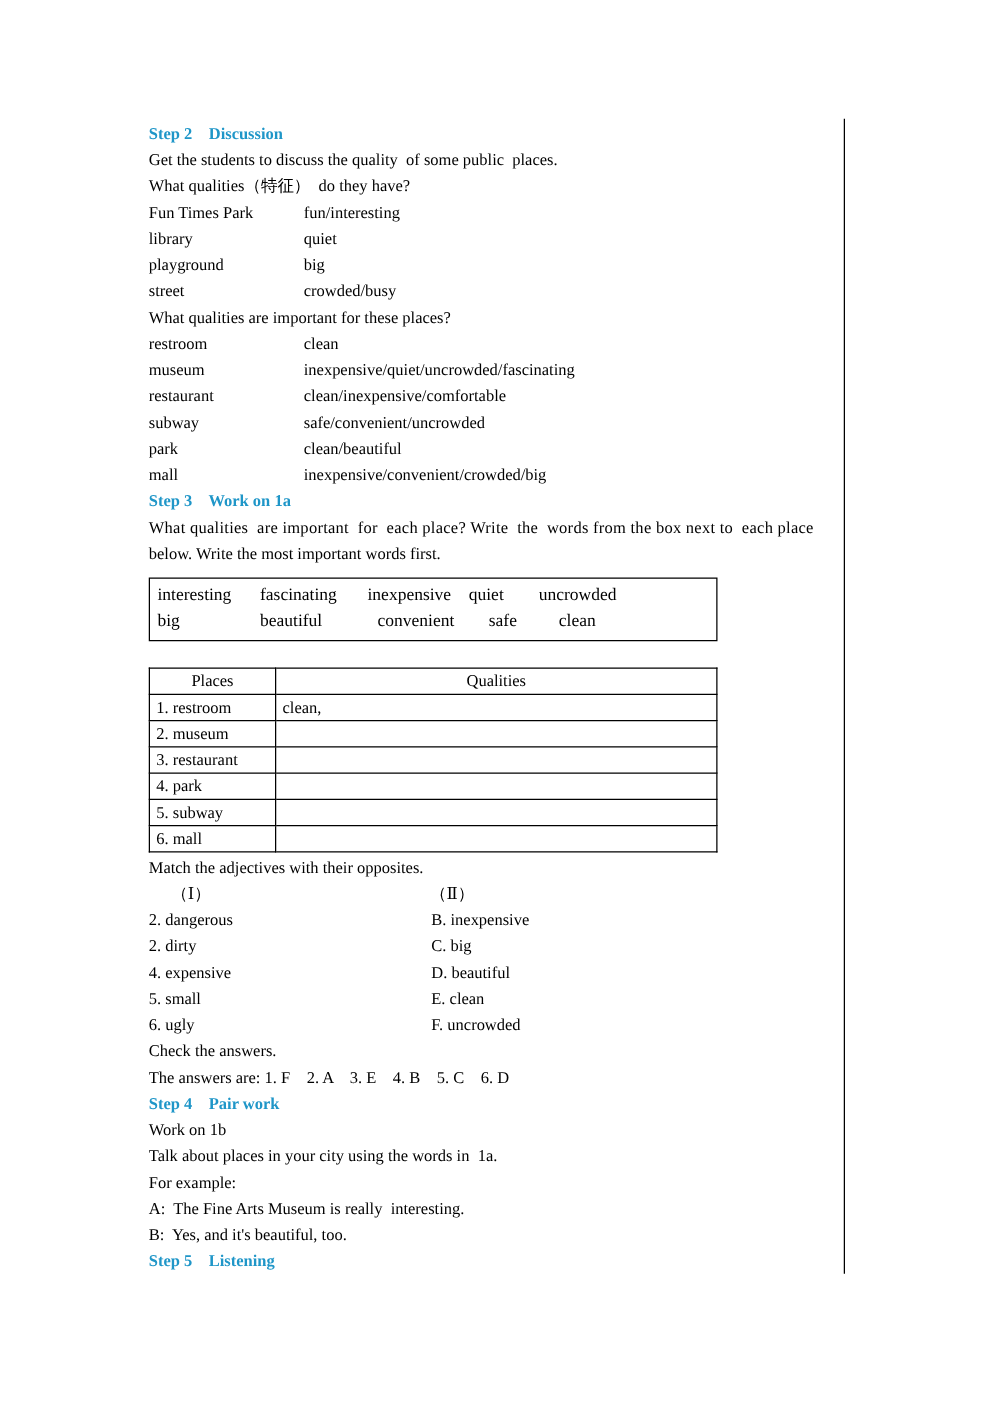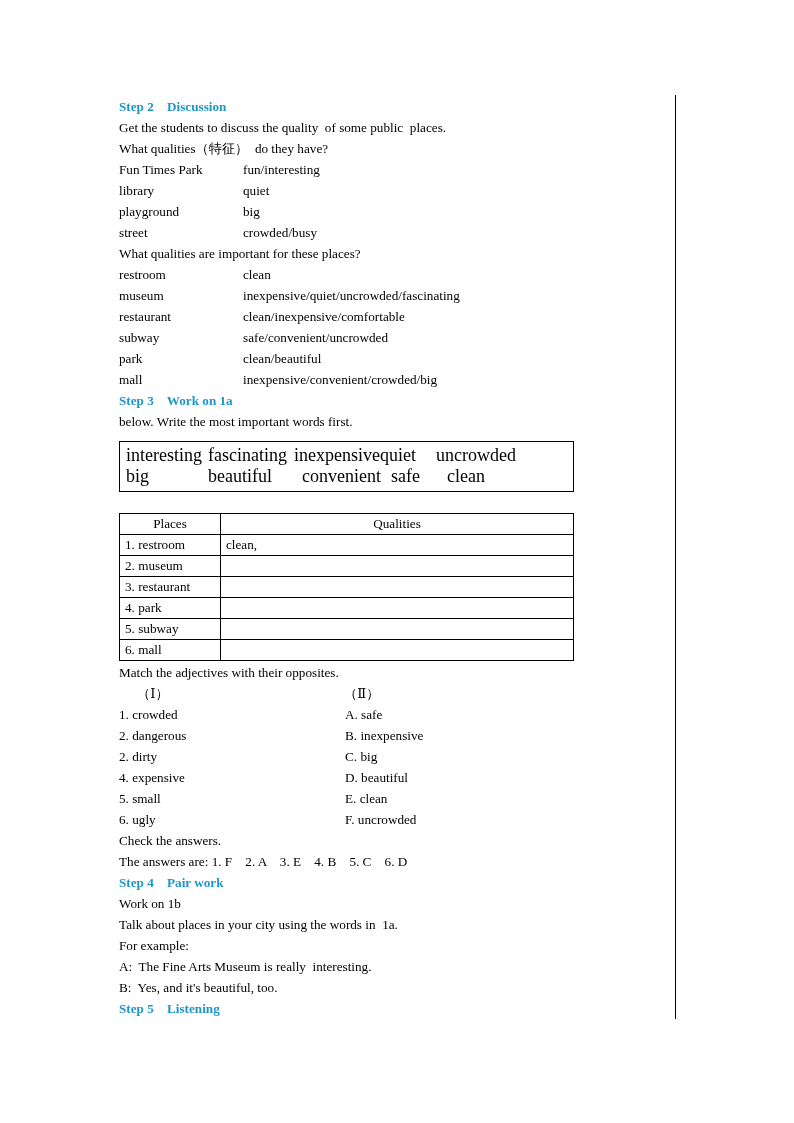--- a/index.html
+++ b/index.html
@@ -66,21 +66,21 @@
   
   .wordbox {
     margin-top: 9px;
     border: 1px solid #000;
     width: 455px;
     box-sizing: border-box;
     padding: 3px 0 4px 0;
   }
   .wordbox-row {
     display: flex;
-    font-size: 18px;
+    font-size: 14px;
     line-height: 21px;
     padding-left: 6px;
   }
   .wordbox-row .w0 { flex: 0 0 82px; }
   .wordbox-row .w1 { flex: 0 0 86px; }
   .wordbox-row .w2 { flex: 0 0 81px; }
   .wordbox-row .w3 { flex: 0 0 56px; }
   .wordbox-row .w4 { flex: 0 0 90px; }
   .wordbox-row.r2 .w0 { padding-left: 0px; }
   .wordbox-row.r2 .w1 { padding-left: 0px; }
@@ -175,20 +175,21 @@
     <div class="two-col">
       <span class="c1">park</span>
       <span class="c2">clean/beautiful</span>
     </div>
     <div class="two-col">
       <span class="c1">mall</span>
       <span class="c2">inexpensive/convenient/crowded/big</span>
     </div>
 
     <div class="step-head">Step 3    Work on 1a</div>
+    <div class="line" style="letter-spacing:0.22px;">What qualities  are important  for  each place? Write  the  words from the box next to  each place</div>
     <div class="line">below. Write the most important words first.</div>
 
     <div class="wordbox">
       <div class="wordbox-row r1">
         <span class="w0">interesting</span>
         <span class="w1">fascinating</span>
         <span class="w2">inexpensive</span>
         <span class="w3">quiet</span>
         <span class="w4">uncrowded</span>
       </div>
@@ -234,24 +235,20 @@
     </tbody>
       </table>
 
     <div class="line" style="margin-top:1px;">Match the adjectives with their opposites.</div>
     <div class="match-head">
       <span class="mh1">（Ⅰ）</span>
       <span class="mh2">（Ⅱ）</span>
     </div>
 
     <div class="match-row">
-      <span class="m1">1. crowded</span>
-      <span class="m2">A. safe</span>
-    </div>
-    <div class="match-row">
       <span class="m1">2. dangerous</span>
       <span class="m2">B. inexpensive</span>
     </div>
     <div class="match-row">
       <span class="m1">2. dirty</span>
       <span class="m2">C. big</span>
     </div>
     <div class="match-row">
       <span class="m1">4. expensive</span>
       <span class="m2">D. beautiful</span>

